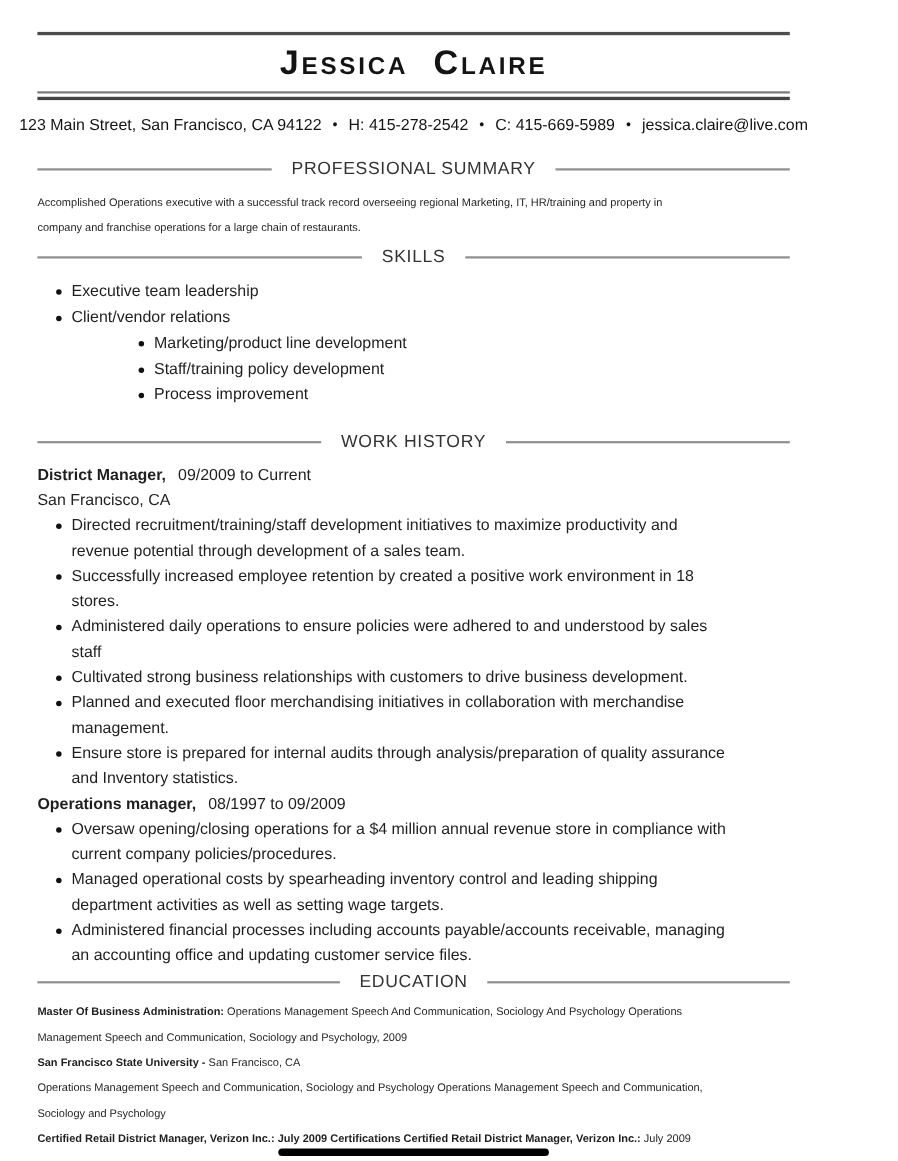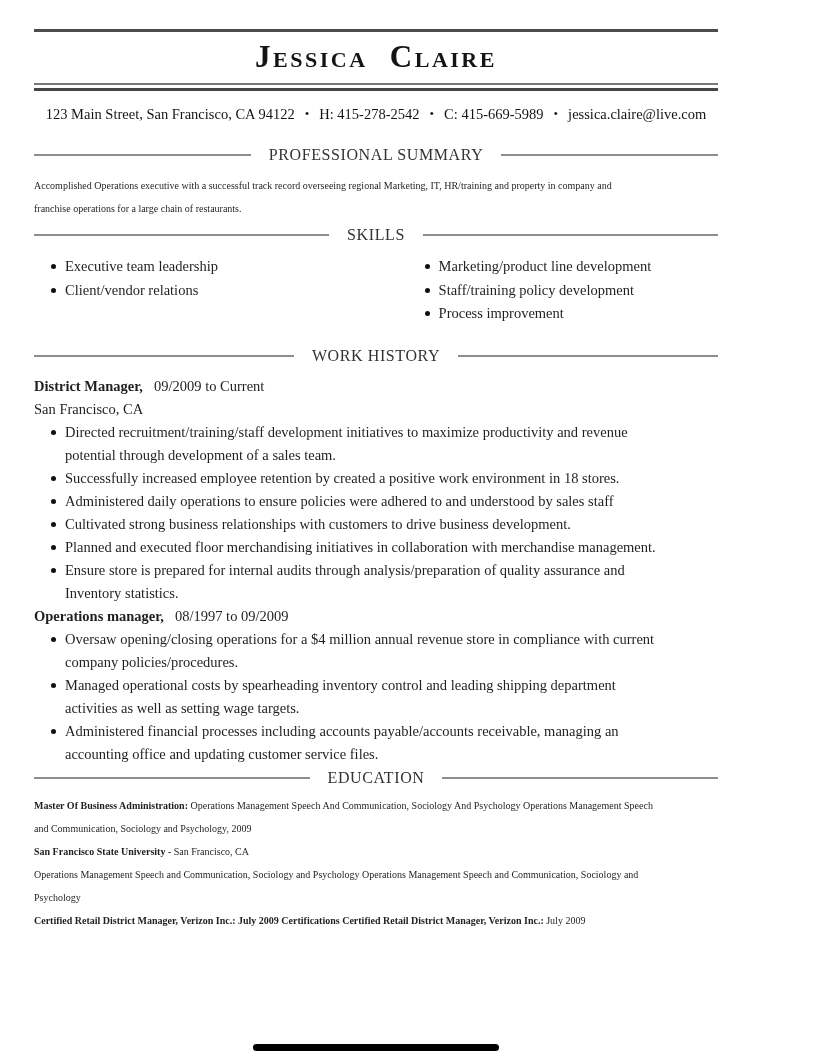--- a/index.html
+++ b/index.html
@@ -2,21 +2,21 @@
 <html><head>
 <meta charset="utf-8">
 <style>
   html, body { margin: 0; padding: 0; background: #ffffff; }
   .page {
     position: relative;
     width: 752px;
     height: 1055px;
     margin: 0;
     background: #ffffff;
-    font-family: Liberation Serif, serif;
+    font-family: Liberation Sans, sans-serif;
     color: #1f1f1f;
     overflow: hidden;
   }
   
   .rule-top { margin: 29px 34px 0; border-top: 3px solid #4c4c4c; }
   .name {
     margin-top: 6px;
     text-align: center;
     font-size: 31px;
     font-weight: 700;
@@ -82,21 +82,21 @@
   li::before {
     content: "";
     position: absolute;
     left: 1px;
     top: 9px;
     width: 5px;
     height: 5px;
     border-radius: 50%;
     background: #111111;
   }
-  .skills-cols { display: flex; margin: 11px 0 0 50px; }
+  .skills-cols { display: flex; margin: 11px 0 0 50px; flex-direction: column; }
   .skills-left  { width: 300px; }
   .skills-right { width: 330px; margin-left: 75px; }
   
   .job-line { margin: 0 34px; font-size: 14.5px; line-height: 23px; }
   .job-line.first { margin-top: 10px; }
   .job-title { font-weight: 700; }
   .job-dates { margin-left: 11px; }
   .employer  { font-weight: 700; }
   .job-loc-after { margin-left: 7px; }
   .job-bullets { margin-left: 50px; width: 615px; }

